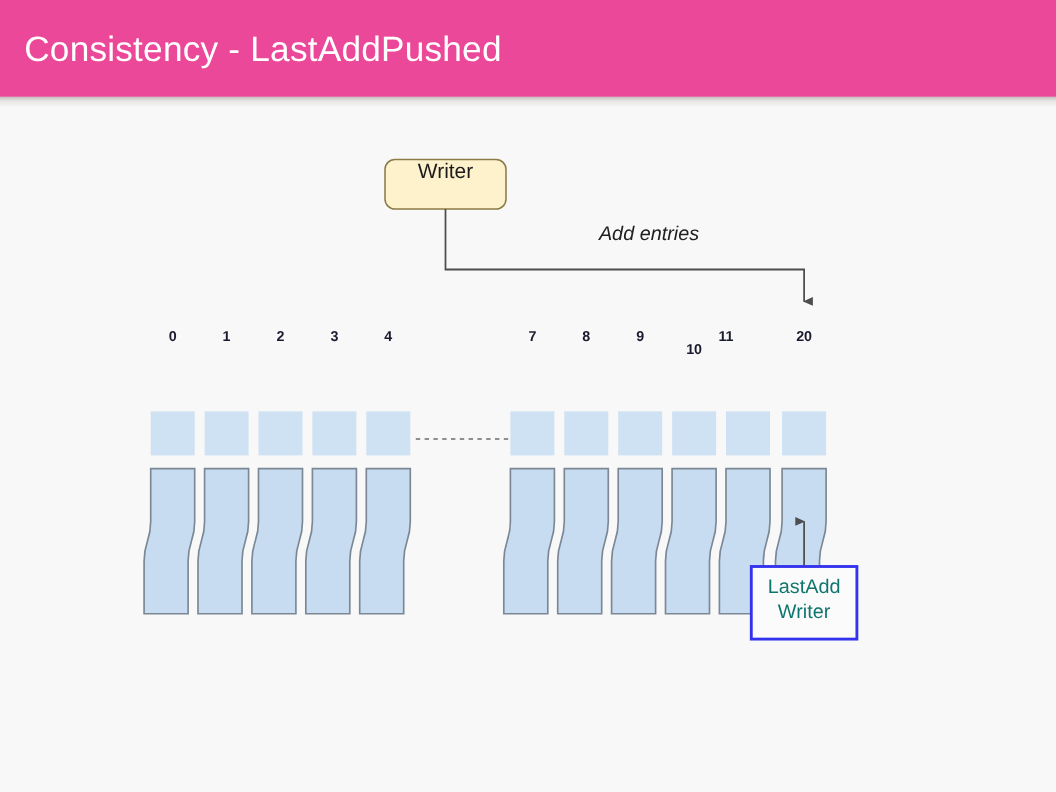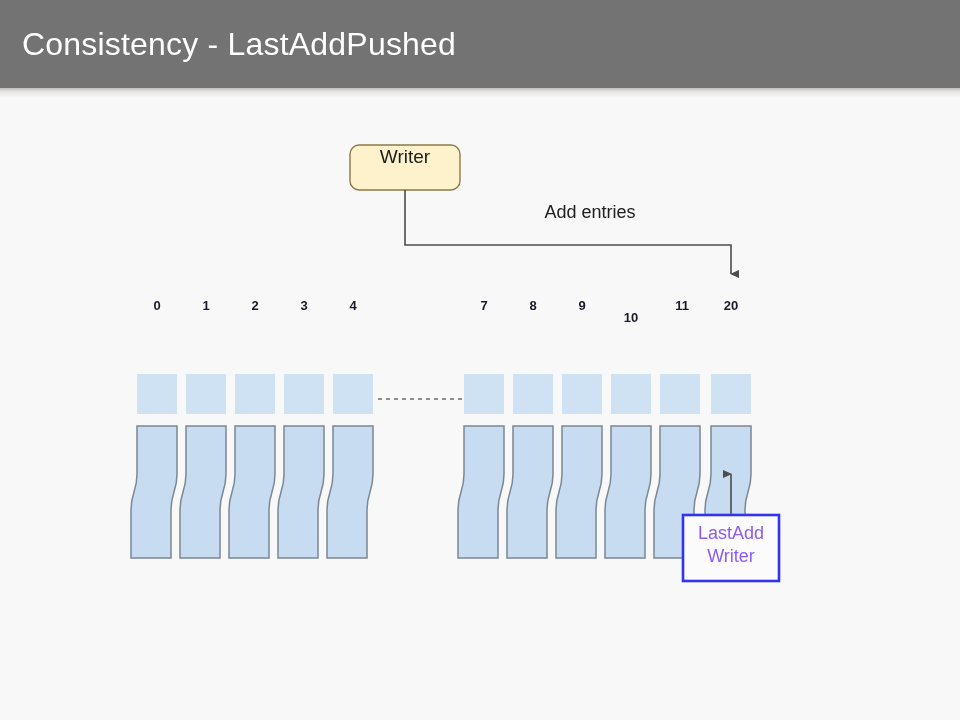--- a/index.html
+++ b/index.html
@@ -14,21 +14,21 @@
     overflow: hidden;
     position: relative;
   }
 
   
   #slide-header {
     position: absolute;
     left: 0; top: 0;
     width: 960px;
     height: 88px;
-    background: #737373;
+    background: #ec4899;
     box-sizing: border-box;
   }
   #slide-title {
     position: absolute;
     left: 22px;
     top: 23px;
     font-size: 32px;
     line-height: 42px;
     color: #ffffff;
     letter-spacing: 0.2px;
@@ -73,31 +73,32 @@
     text-align: center;
     font-size: 19px;
     line-height: 24px;
   }
   #add-entries-label {
     left: 500px;
     top: 113px;
     width: 180px;
     text-align: center;
     font-size: 18px;
+    font-style: italic;
     line-height: 22px;
     color: #202020;
   }
   #lap-label {
     left: 683px;
     top: 434px;
     width: 96px;
     text-align: center;
     font-size: 18px;
     line-height: 23px;
-    color: #8b5cf6;
+    color: #0f766e;
   }
   .entry-num {
     position: absolute;
     font-size: 13px;
     font-weight: bold;
     color: #1a1a2e;
     text-align: center;
     line-height: 40px;
     width: 40px;
     height: 40px;
@@ -172,16 +173,16 @@
   <div class="entry-num" style="left:137px;top:198px">0</div>
   <div class="entry-num" style="left:186px;top:198px">1</div>
   <div class="entry-num" style="left:235px;top:198px">2</div>
   <div class="entry-num" style="left:284px;top:198px">3</div>
   <div class="entry-num" style="left:333px;top:198px">4</div>
 
   <div class="entry-num" style="left:464px;top:198px">7</div>
   <div class="entry-num" style="left:513px;top:198px">8</div>
   <div class="entry-num" style="left:562px;top:198px">9</div>
   <div class="entry-num" style="left:611px;top:210px">10</div>
-  <div class="entry-num" style="left:662px;top:198px">11</div>
+  <div class="entry-num" style="left:640px;top:198px">11</div>
   <div class="entry-num" style="left:711px;top:198px">20</div>
 
 </div>
 
 </body></html>

